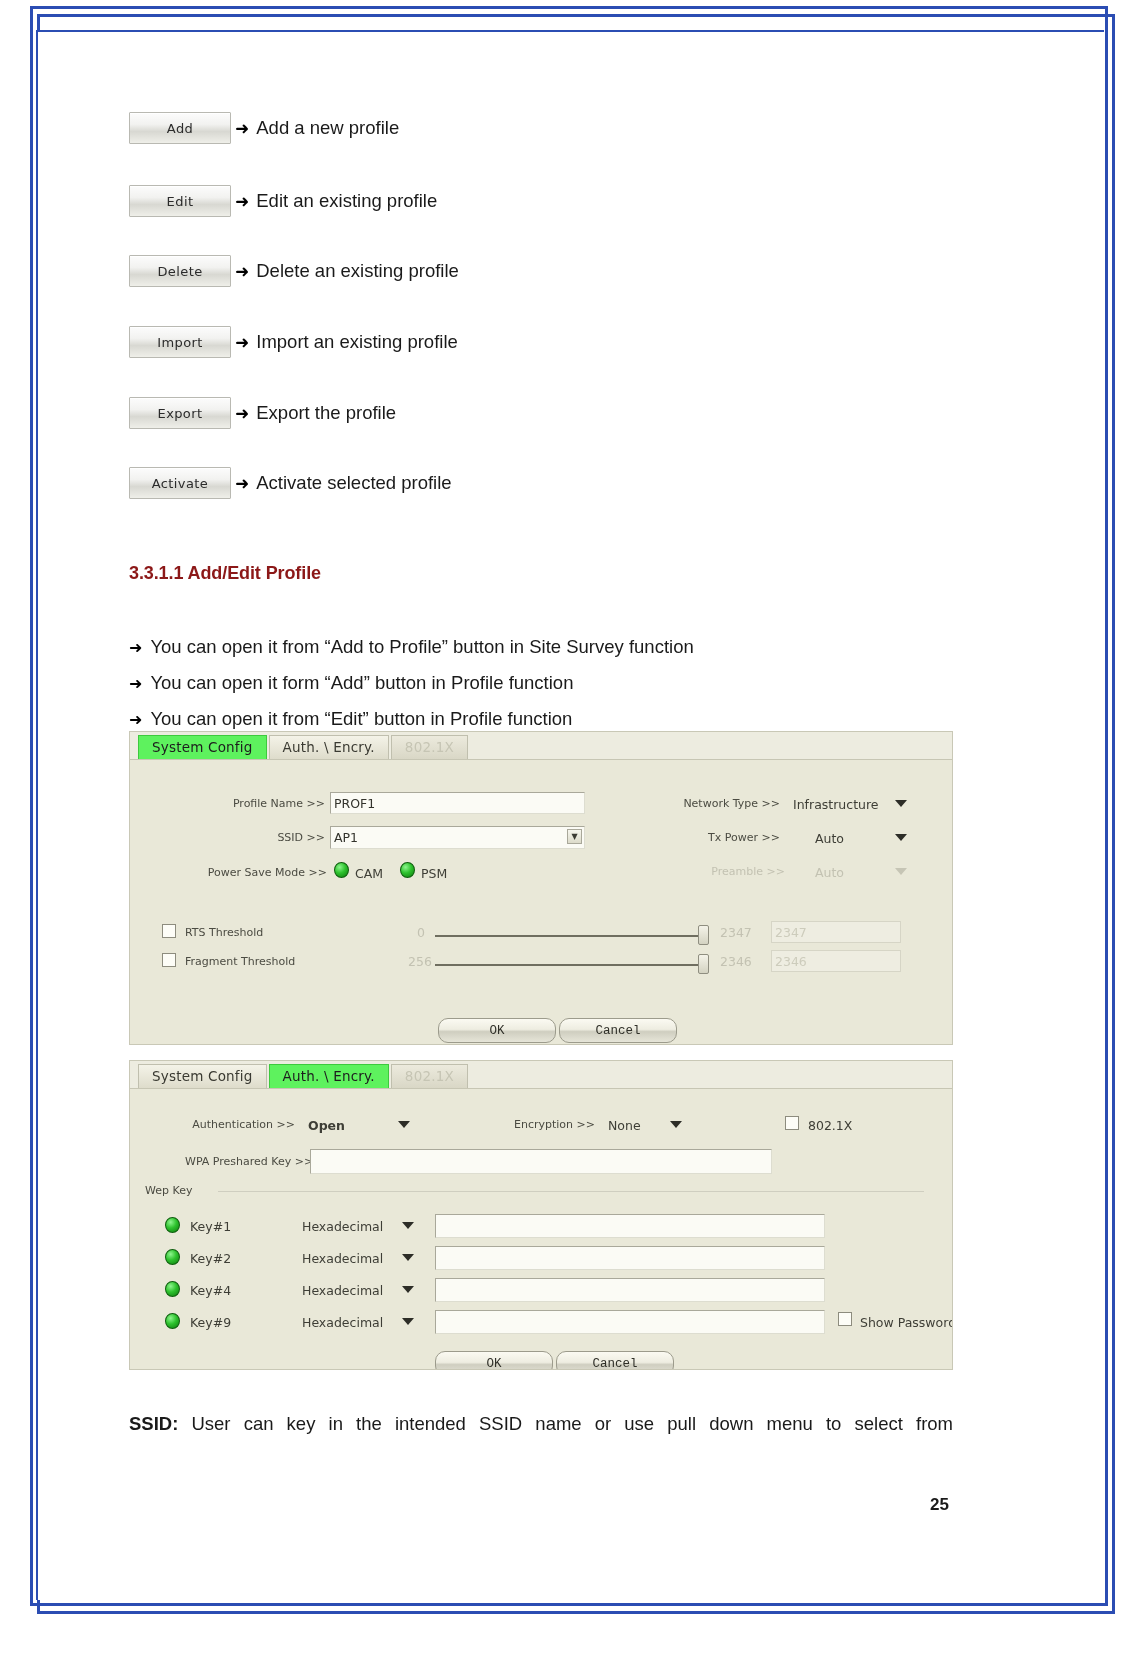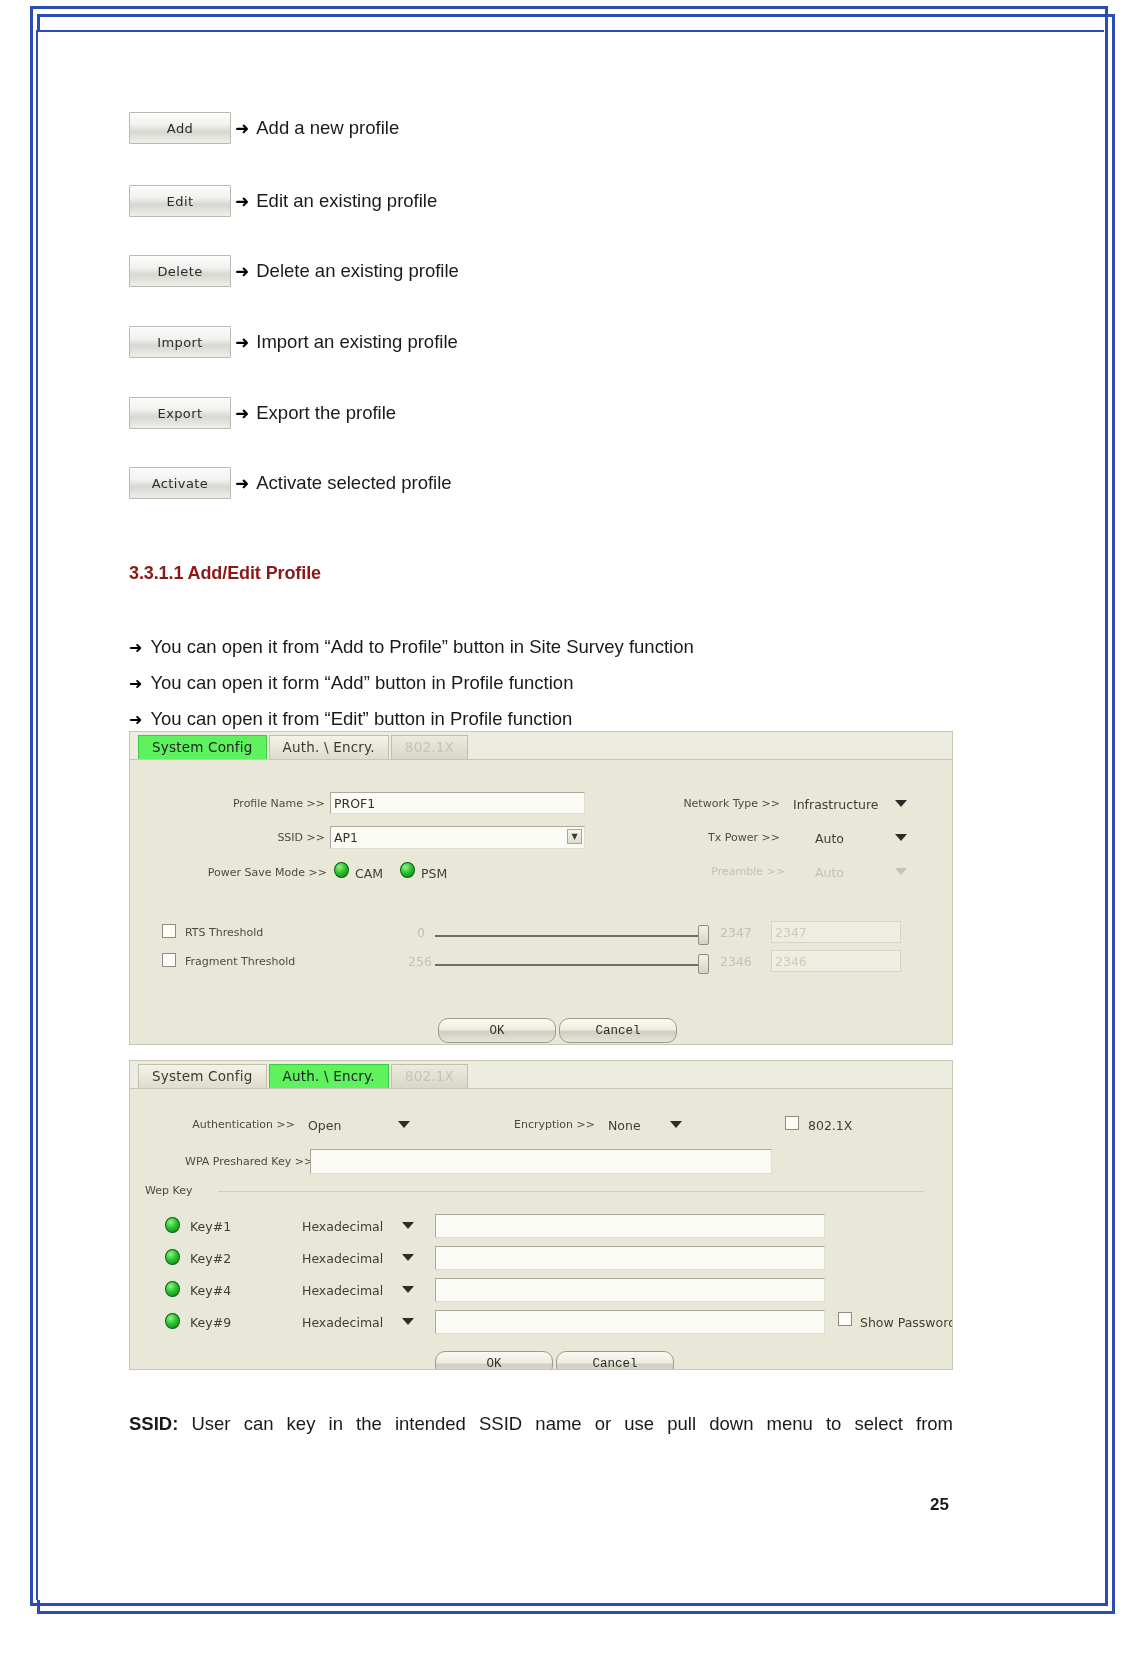--- a/index.html
+++ b/index.html
@@ -421,21 +421,21 @@
 
   <div class="panel" id="panel-auth">
     <div class="tabstrip">
       <div class="tab">System Config</div>
       <div class="tab active">Auth. \ Encry.</div>
       <div class="tab disabled">802.1X</div>
     </div>
     <div class="panel-body">
 
       <span class="lbl" style="left:55px; top:29px; width:110px;">Authentication &gt;&gt;</span>
-      <span class="val" style="left:178px; top:29px;">Open</span>
+      <span class="val" style="left:178px; top:29px;font-weight:bold;">Open</span>
       <span class="tri-down" style="left:268px; top:32px;"></span>
 
       <span class="lbl" style="left:370px; top:29px; width:95px;">Encryption &gt;&gt;</span>
       <span class="val" style="left:478px; top:29px;">None</span>
       <span class="tri-down" style="left:540px; top:32px;"></span>
 
       <span class="chk" style="left:655px; top:27px;"></span>
       <span class="val" style="left:678px; top:29px;">802.1X</span>
 
       <span class="lbl" style="left:55px; top:66px; width:115px;">WPA Preshared Key &gt;&gt;</span>

